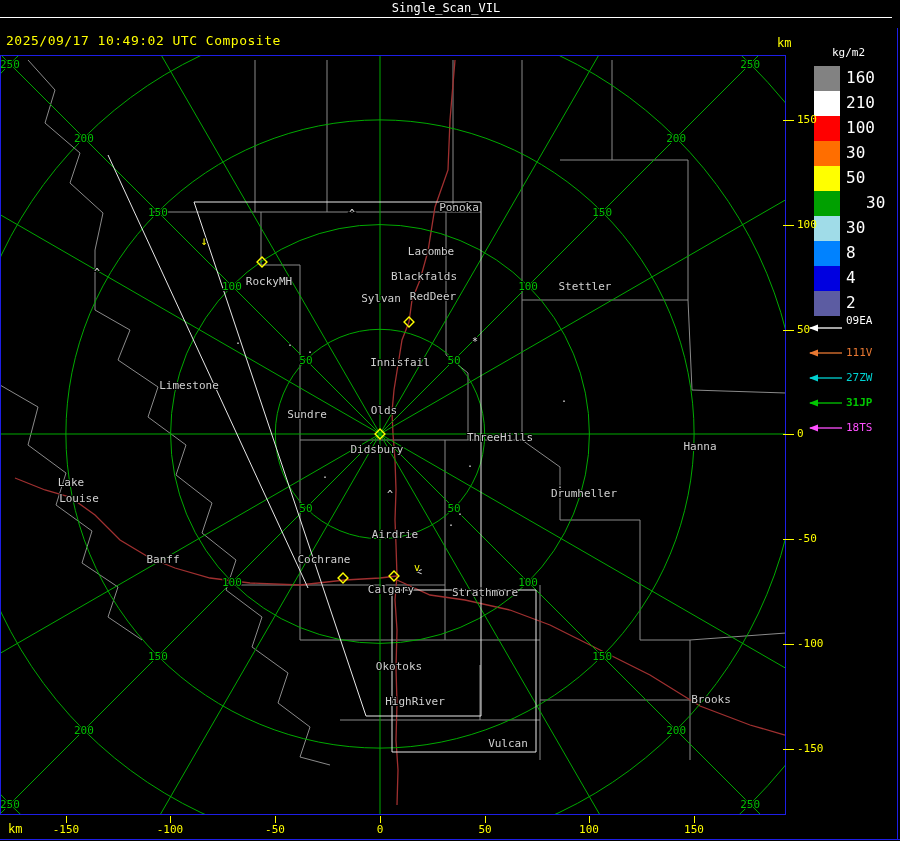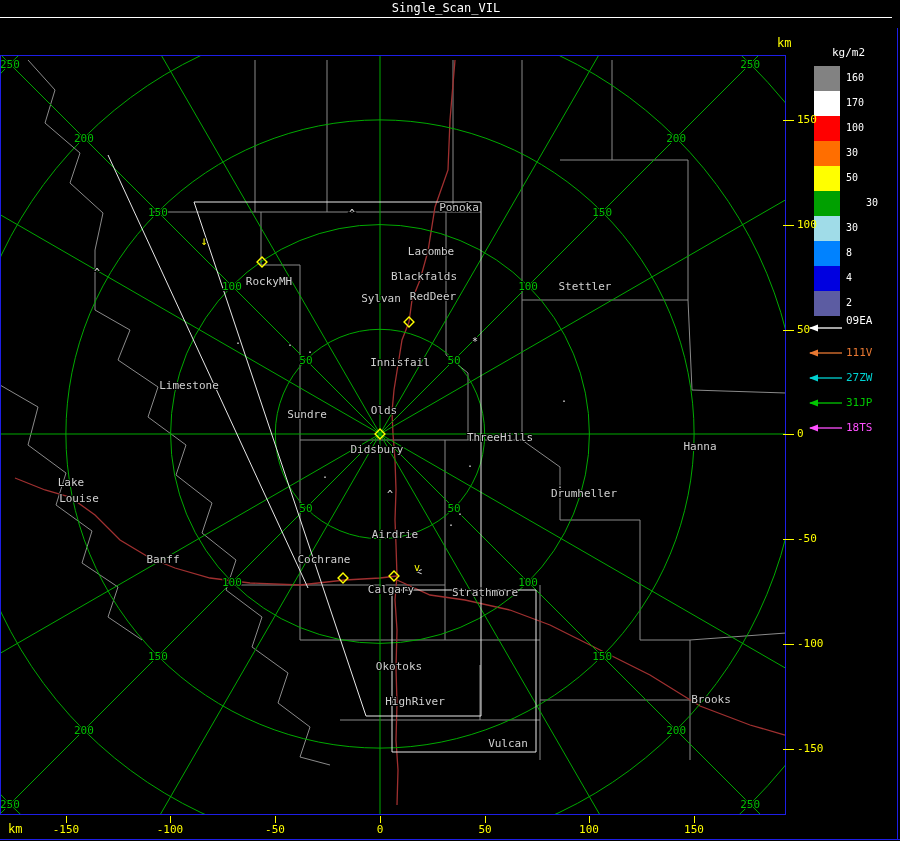--- a/index.html
+++ b/index.html
@@ -5,39 +5,40 @@
   html,body{margin:0;padding:0;background:#000;}
   #screen{position:relative;width:900px;height:841px;background:#000;overflow:hidden;
           font-family:"DejaVu Sans Mono",monospace;}
   #titlebar{position:absolute;left:0;top:0;width:892px;height:17px;border-bottom:1px solid #ffffff;
             text-align:center;line-height:17px;font-size:12px;color:#ffffff;}
   #timestamp{position:absolute;left:6px;top:33px;font-size:13px;color:#ffff00;letter-spacing:0.5px;}
   #yunit{position:absolute;left:777px;top:36px;font-size:12px;color:#ffff00;}
   #radar-svg{position:absolute;left:0;top:55px;background:#000;}
   #kgm2{position:absolute;left:832px;top:46px;font-size:11px;color:#ffffff;}
   .swatch{position:absolute;width:26px;height:25px;}
-  .swval{position:absolute;left:846px;font-size:10px;color:#ffffff;line-height:12px;}
+  .swval{position:absolute;left:846px;font-size:16px;color:#ffffff;line-height:12px;}
   .stlabel{position:absolute;left:846px;font-size:11px;line-height:12px;}
   .ytick{position:absolute;left:783px;width:11px;height:1px;background:#ffff00;}
   .ylab{position:absolute;left:797px;font-size:11px;color:#ffff00;line-height:12px;}
   .xtick{position:absolute;top:816px;width:1px;height:7px;background:#ffff00;}
   .xlab{position:absolute;top:823px;width:40px;text-align:center;font-size:11px;color:#ffff00;}
   #xunit{position:absolute;left:8px;top:822px;font-size:12px;color:#ffff00;}
   .blue-line{position:absolute;background:#1e1ee6;}
   #frame-right{left:897px;top:28px;width:1px;height:812px;}
   #frame-bottom{left:0;top:839px;width:900px;height:1px;}
 </style>
 </head>
 <body>
 
 <div id="screen">
   <div id="titlebar">
     <span>Single_Scan_VIL</span>
   </div>
 
+  <div id="timestamp">2025/09/17 10:49:02 UTC Composite</div>
   <div id="yunit">km</div>
 
   <svg id="radar-svg" width="786" height="760" viewBox="0 0 786 760" xmlns="http://www.w3.org/2000/svg">
       <g>
         <polyline points="255,5 255,157" fill="none" stroke="#8a8a8a" stroke-width="1"></polyline>
         <polyline points="327,5 327,157" fill="none" stroke="#8a8a8a" stroke-width="1"></polyline>
         <polyline points="453,5 453,157" fill="none" stroke="#8a8a8a" stroke-width="1"></polyline>
         <polyline points="150,157 481,157" fill="none" stroke="#8a8a8a" stroke-width="1"></polyline>
         <polyline points="522,5 522,245" fill="none" stroke="#8a8a8a" stroke-width="1"></polyline>
         <polyline points="522,245 688,245" fill="none" stroke="#8a8a8a" stroke-width="1"></polyline>
@@ -178,21 +179,21 @@
         <text x="417" y="516" fill="#ffff00" font-size="10" font-family="&quot;DejaVu Sans Mono&quot;, monospace" text-anchor="middle" paint-order="stroke" stroke="#000000" stroke-width="2">v</text>
       </g>
       <rect x="0.5" y="0.5" width="785" height="759" fill="none" stroke="#1e1ee6" stroke-width="1"></rect>
     </svg>
 
   <div id="kgm2">kg/m2</div>
   <div id="swatches">
       <div class="swatch" style="left: 814px; top: 66px; background: rgb(130, 130, 130);"></div>
       <div class="swval" style="top: 72px;">160</div>
       <div class="swatch" style="left: 814px; top: 91px; background: rgb(255, 255, 255);"></div>
-      <div class="swval" style="top: 97px;">170</div>
+      <div class="swval" style="top: 97px;">210</div>
       <div class="swatch" style="left: 814px; top: 116px; background: rgb(255, 0, 0);"></div>
       <div class="swval" style="top: 122px;">100</div>
       <div class="swatch" style="left: 814px; top: 141px; background: rgb(255, 110, 0);"></div>
       <div class="swval" style="top: 147px;">30</div>
       <div class="swatch" style="left: 814px; top: 166px; background: rgb(255, 255, 0);"></div>
       <div class="swval" style="top: 172px;">50</div>
       <div class="swatch" style="left: 814px; top: 191px; background: rgb(0, 160, 0);"></div>
       <div class="swval" style="top: 197px; margin-left: 20px;">30</div>
       <div class="swatch" style="left: 814px; top: 216px; background: rgb(160, 220, 232);"></div>
       <div class="swval" style="top: 222px;">30</div>
@@ -216,21 +217,21 @@
       <div class="stlabel" style="top: 347px; color: rgb(232, 120, 50);">111V</div>
       <svg width="38" height="12" style="position: absolute; left: 806px; top: 372px;">
         <line x1="4" y1="6" x2="36" y2="6" stroke="#00d2d2" stroke-width="1.3"></line>
         <polygon points="3,6 12,2.5 12,9.5" fill="#00d2d2"></polygon>
       </svg>
       <div class="stlabel" style="top: 372px; color: rgb(0, 210, 210);">27ZW</div>
       <svg width="38" height="12" style="position: absolute; left: 806px; top: 397px;">
         <line x1="4" y1="6" x2="36" y2="6" stroke="#00c800" stroke-width="1.3"></line>
         <polygon points="3,6 12,2.5 12,9.5" fill="#00c800"></polygon>
       </svg>
-      <div class="stlabel" style="top: 397px; color: rgb(0, 200, 0);">31JP</div>
+      <div class="stlabel" style="top: 397px; color: rgb(0, 200, 0); font-weight: bold;">31JP</div>
       <svg width="38" height="12" style="position: absolute; left: 806px; top: 422px;">
         <line x1="4" y1="6" x2="36" y2="6" stroke="#ff50ff" stroke-width="1.3"></line>
         <polygon points="3,6 12,2.5 12,9.5" fill="#ff50ff"></polygon>
       </svg>
       <div class="stlabel" style="top: 422px; color: rgb(255, 80, 255);">18TS</div>
     </div>
   <div id="yaxis">
       <div class="ytick" style="top: 120px;"></div>
       <div class="ylab" style="top: 114px;">150</div>
       <div class="ytick" style="top: 225px;"></div>

